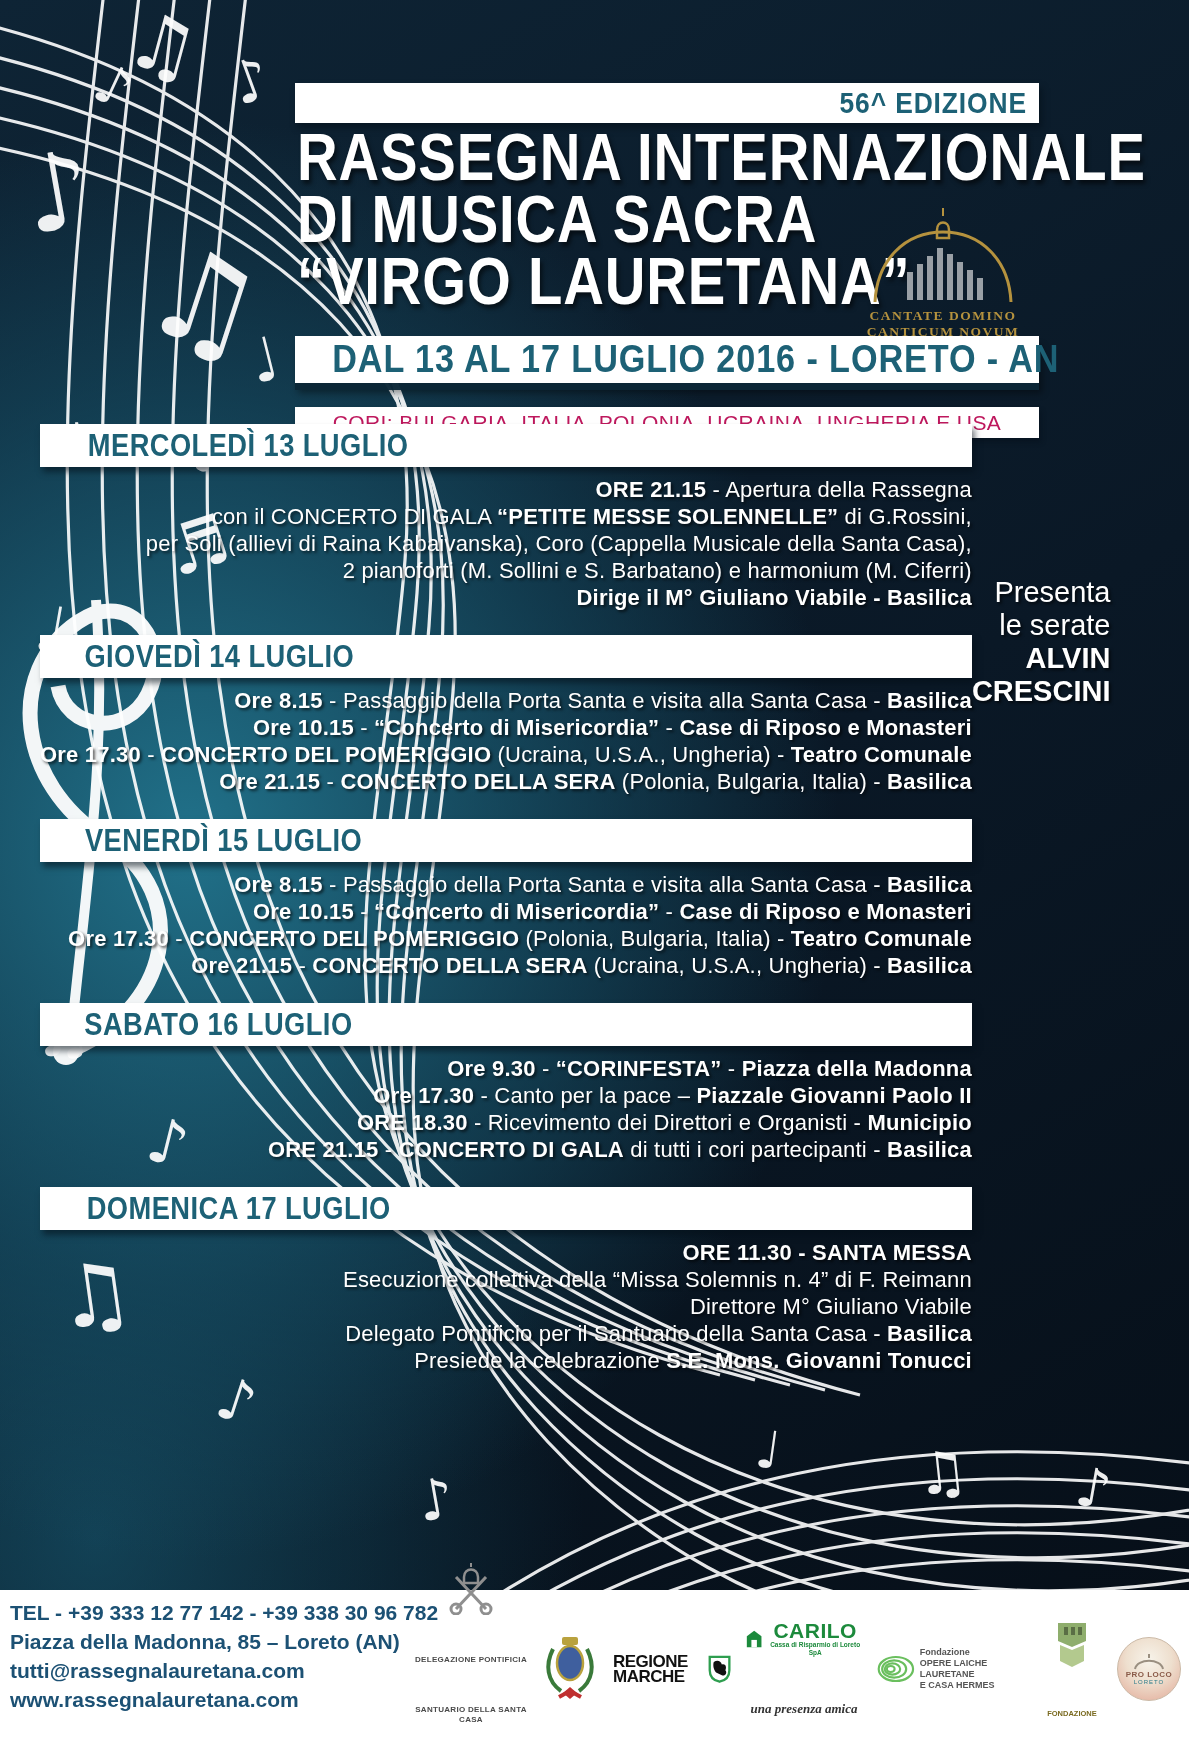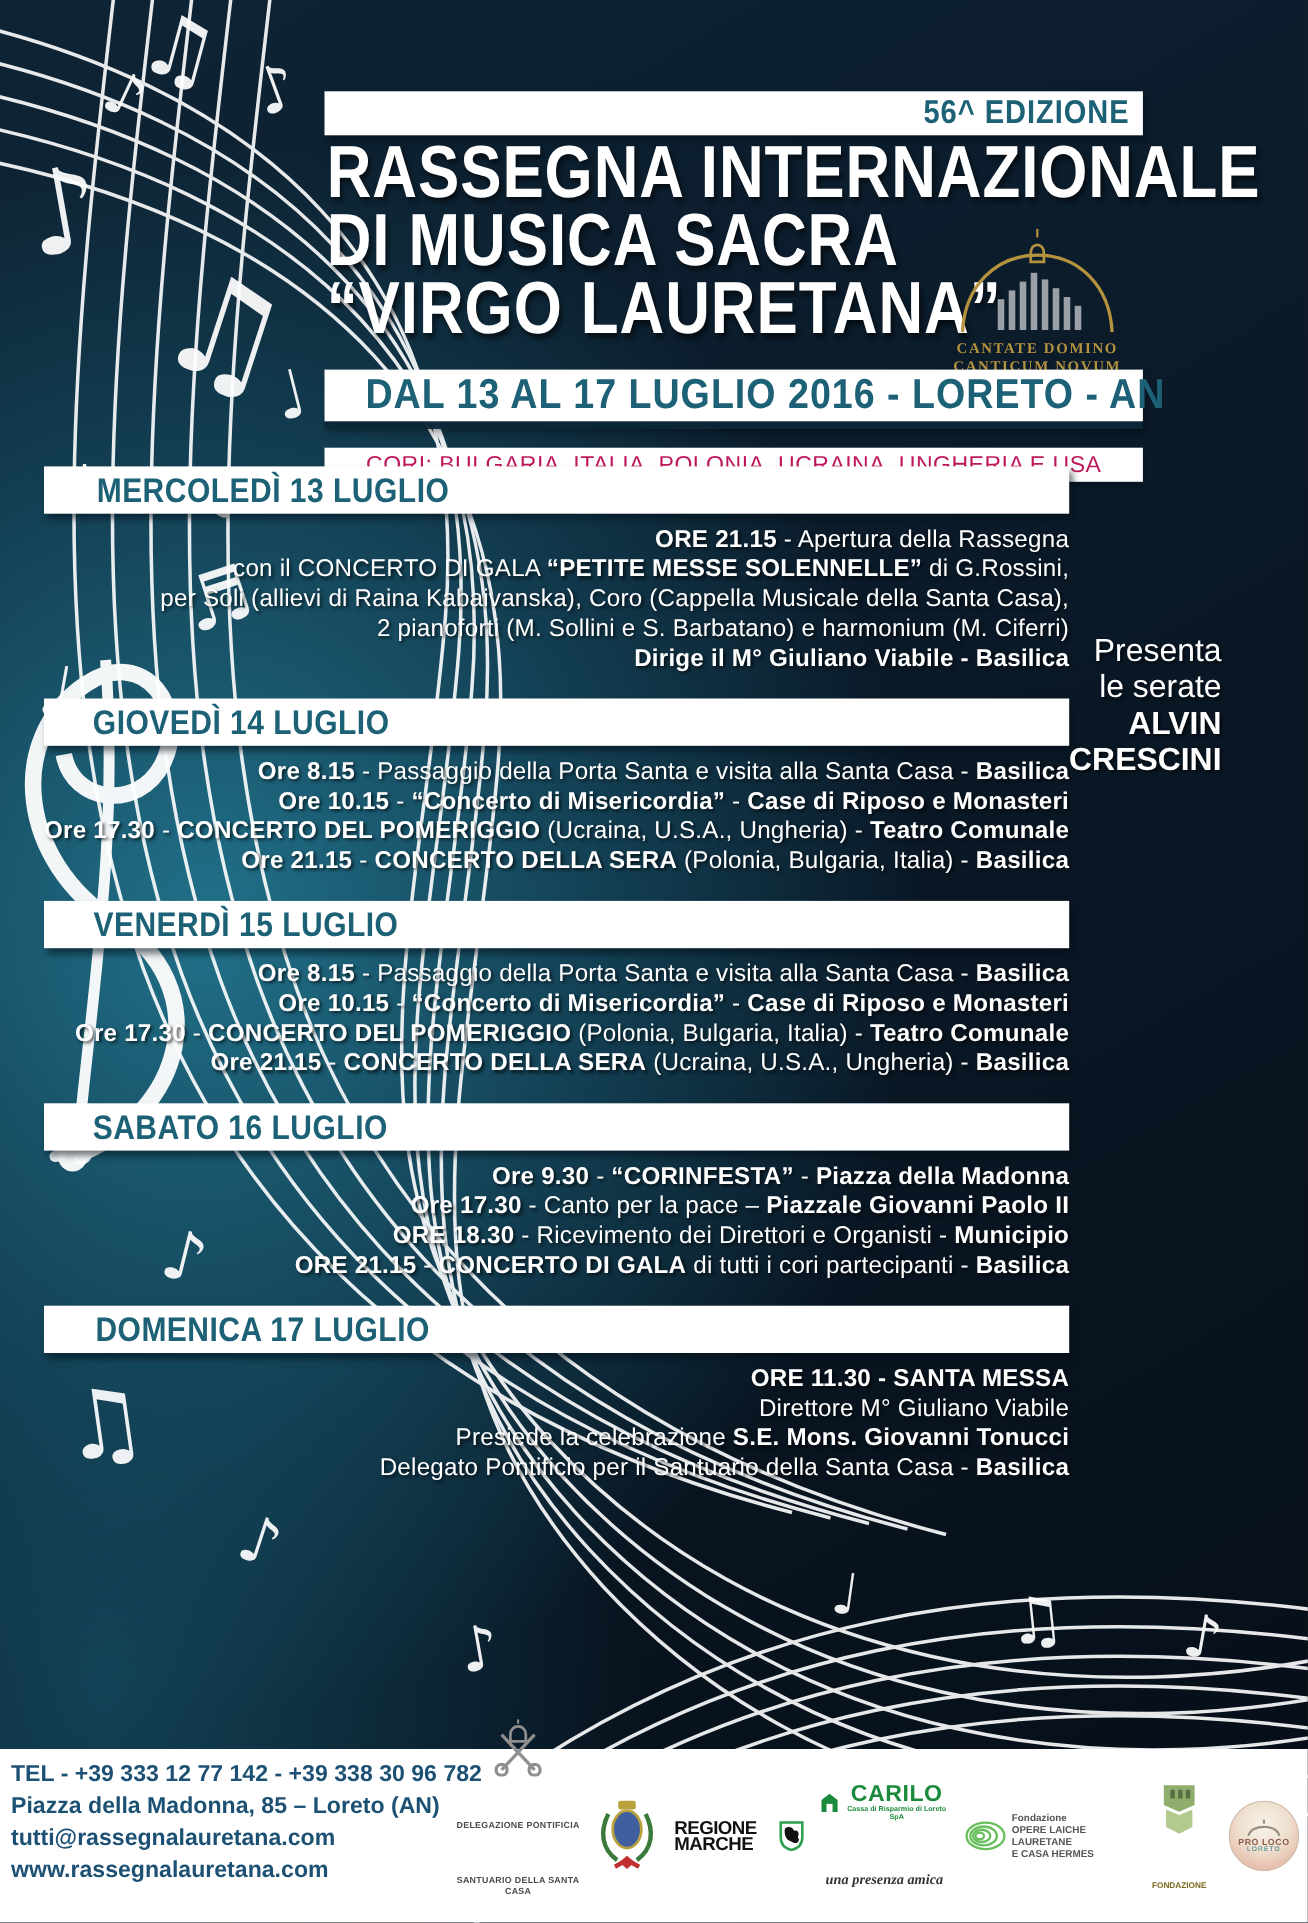--- a/index.html
+++ b/index.html
@@ -191,23 +191,24 @@
             <div class="event"><span class="b">ORE 18.30</span><span> -  Ricevimento dei Direttori e Organisti - </span><span class="b">Municipio</span></div>
             <div class="event"><span class="b">ORE 21.15</span><span> -  </span><span class="b">CONCERTO DI GALA</span><span> di tutti i cori partecipanti - </span><span class="b">Basilica</span></div>
           </div>
         </section>
         <section class="day-section">
           <div class="day-band">
             <div class="day-band-text">DOMENICA 17 LUGLIO</div>
           </div>
           <div class="day-events">
             <div class="event"><span class="b">ORE 11.30 -  SANTA MESSA</span></div>
+            <div class="event"><span>Esecuzione collettiva della “Missa Solemnis n. 4” di F. Reimann</span></div>
             <div class="event"><span>Direttore M° Giuliano Viabile</span></div>
+            <div class="event"><span>Delegato Pontificio per il Santuario della Santa Casa - </span><span class="b">Basilica</span></div>
             <div class="event"><span>Presiede la celebrazione </span><span class="b">S.E. Mons. Giovanni Tonucci</span></div>
-            <div class="event"><span>Delegato Pontificio per il Santuario della Santa Casa - </span><span class="b">Basilica</span></div>
           </div>
         </section>
       </div>
     <div class="presenter">
       <span>Presenta le serate </span><span class="b">ALVIN CRESCINI</span>
     </div>
   </div>
 
   <div class="footer">
     <div class="contact">

